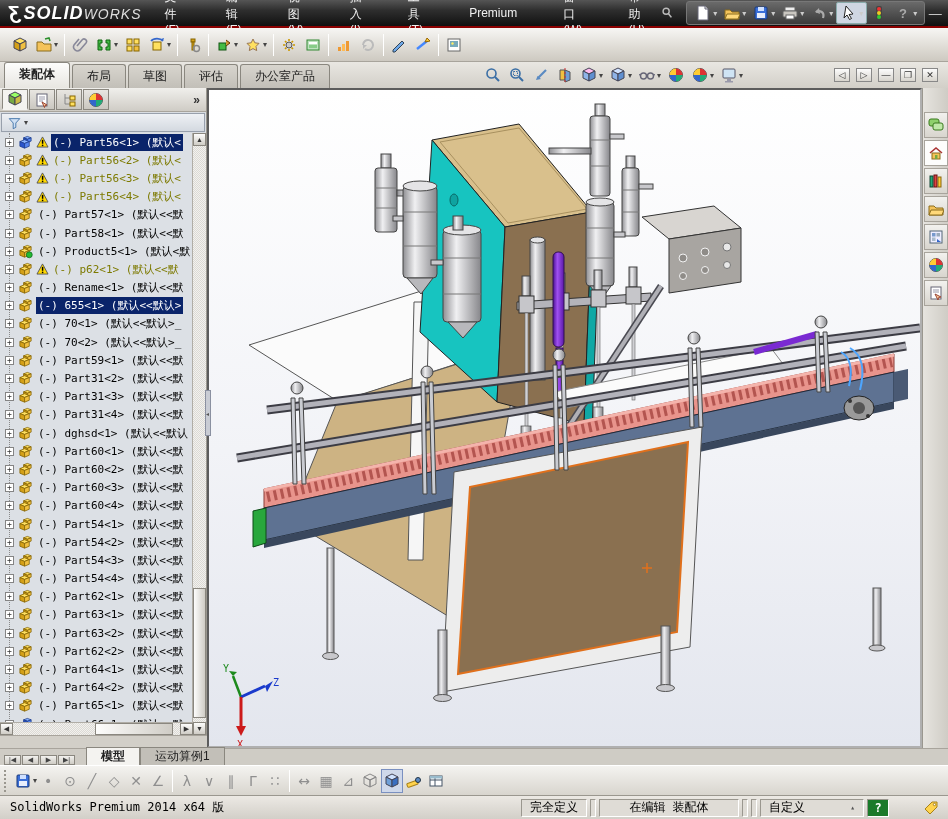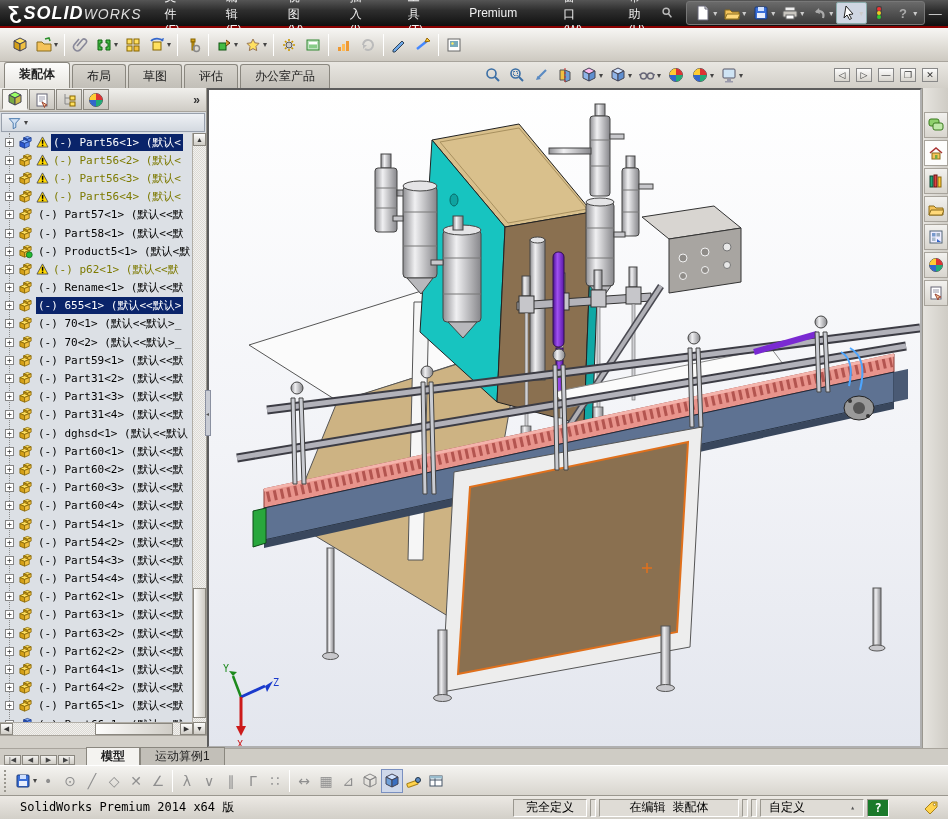--- a/index.html
+++ b/index.html
@@ -112,21 +112,21 @@
     background:linear-gradient(#f4f3f0,#d8d5ce); border-top:1px solid #fff; display:flex; align-items:center; padding-left:4px; }
   #grip { width:5px; height:22px; border-left:2px dotted #9a978f; margin-right:5px; }
   .bbtn { display:flex; align-items:center; justify-content:center; min-width:22px; height:24px; color:#8f8f8f;
     font-size:14px; font-family:"DejaVu Sans",sans-serif; }
   .bbtn.pressed { border:1px solid #7a90c0; background:#cfd8ea; }
 
   
   #statusbar { position:absolute; top:795px; left:0; width:948px; height:24px;
     background:linear-gradient(#ece9e4,#d2cfc8); border-top:1px solid #9a978f;
     display:flex; align-items:center; font-family:"DejaVu Sans Mono","Liberation Sans",monospace; font-size:12px; }
-  #status-left { padding-left:20px; flex:1; color:#000; }
+  #status-left { padding-left:10px; flex:1; color:#000; }
   .scell { border:1px solid; border-color:#9a978f #fff #fff #9a978f; height:18px; display:flex;
     align-items:center; justify-content:center; padding:0 8px; margin-right:3px; color:#000; background:#dfdcd6; }
   #help-cell { width:22px; }
 </style>
 </head>
 <body>
 
 <div id="titlebar">
   <div id="red-stripe"></div>
   <div id="logo">
@@ -1488,21 +1488,21 @@
           <line x1="2" y1="7" x2="14" y2="7" stroke="#456"></line>
           <line x1="7" y1="3" x2="7" y2="13" stroke="#456"></line>
           <rect x="2" y="3" width="12" height="2.5" fill="#9bc"></rect>
         </svg>
       </span>
     </div>
   </div>
 
 <div id="statusbar">
   <span id="status-left">SolidWorks Premium 2014 x64 版</span>
-  <span class="scell" style="width:74px;">完全定义</span>
+  <span class="scell" style="width:66px;">完全定义</span>
   <span class="scell" style="width:6px;padding:0;"></span>
   <span class="scell" style="width:140px;">在编辑 装配体</span>
   <span class="scell" style="width:6px;padding:0;"></span>
   <span class="scell" style="width:6px;padding:0;"></span>
   <span class="scell" style="width:104px;justify-content:space-between;">
     <span>自定义</span>
       <span style="font-size:8px;color:#555;">▴</span>
   </span>
   <span class="scell" id="help-cell" style="color:#fff;background:#1a7a2a;font-weight:bold;">?</span>
   <span style="width:30px;"></span>

